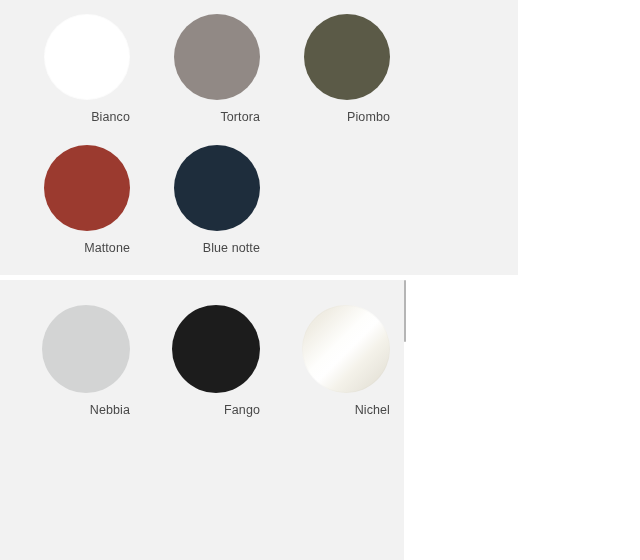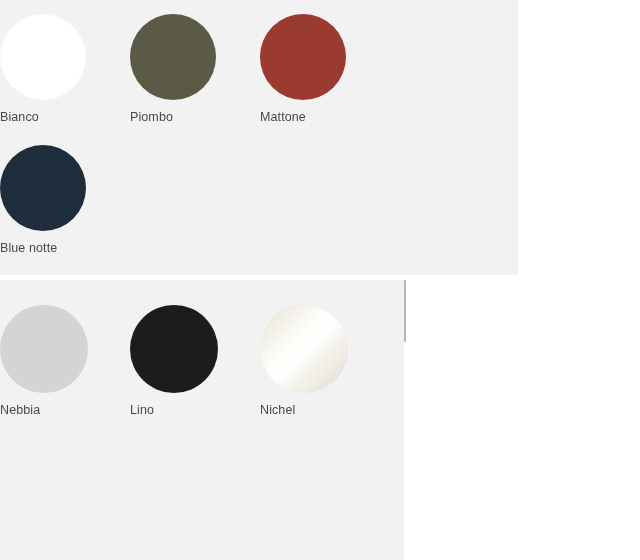--- a/index.html
+++ b/index.html
@@ -52,21 +52,21 @@
     padding: 14px 0 0 0;
   }
   #grid-bottom {
     padding: 25px 0 0 0;
   }
 
   .swatch-cell {
     width: 130px;
     display: flex;
     flex-direction: column;
-    align-items: flex-start;
+    align-items: flex-end;
     box-sizing: border-box;
   }
 
   #grid-top .swatch-cell { height: 131px; }
   #grid-bottom .swatch-cell { height: 137px; }
 
   .swatch-dot {
     width: 86px;
     height: 86px;
     border-radius: 50%;
@@ -110,20 +110,24 @@
 </head>
 <body>
 
 <div class="panel" id="panel-top">
   <div class="swatch-grid" id="grid-top">
       <div class="swatch-cell">
         <div class="swatch-dot" style="background: rgb(255, 255, 255); box-shadow: rgba(0, 0, 0, 0.016) 0px 0px 0px 1px inset;"></div>
         <div class="swatch-label">Bianco</div>
       </div>
       <div class="swatch-cell">
+        <div class="swatch-dot" style="background: rgb(145, 137, 133);"></div>
+        <div class="swatch-label">Tortora</div>
+      </div>
+      <div class="swatch-cell">
         <div class="swatch-dot" style="background: rgb(91, 90, 71);"></div>
         <div class="swatch-label">Piombo</div>
       </div>
       <div class="swatch-cell">
         <div class="swatch-dot" style="background: rgb(155, 58, 47);"></div>
         <div class="swatch-label">Mattone</div>
       </div>
       <div class="swatch-cell">
         <div class="swatch-dot" style="background: rgb(30, 45, 60);"></div>
         <div class="swatch-label">Blue notte</div>
@@ -132,21 +136,21 @@
 </div>
 
 <div class="panel" id="panel-bottom">
   <div class="swatch-grid" id="grid-bottom">
       <div class="swatch-cell">
         <div class="swatch-dot" style="background: rgb(211, 212, 212);"></div>
         <div class="swatch-label">Nebbia</div>
       </div>
       <div class="swatch-cell">
         <div class="swatch-dot" style="background: rgb(28, 28, 28);"></div>
-        <div class="swatch-label">Lino</div>
+        <div class="swatch-label">Fango</div>
       </div>
       <div class="swatch-cell">
         <div class="swatch-dot" style="background: linear-gradient(135deg, rgb(233, 230, 221) 0%, rgb(240, 237, 228) 18%, rgb(254, 254, 252) 42%, rgb(255, 255, 255) 52%, rgb(244, 242, 234) 66%, rgb(231, 228, 218) 86%, rgb(222, 219, 209) 100%); box-shadow: rgba(0, 0, 0, 0.016) 0px 0px 0px 1px inset;"></div>
         <div class="swatch-label">Nichel</div>
       </div>
     </div>
 </div>
 
 <div id="scrollbar-track">
   <div id="scrollbar-thumb" style="background: rgb(181, 181, 181);"></div>

